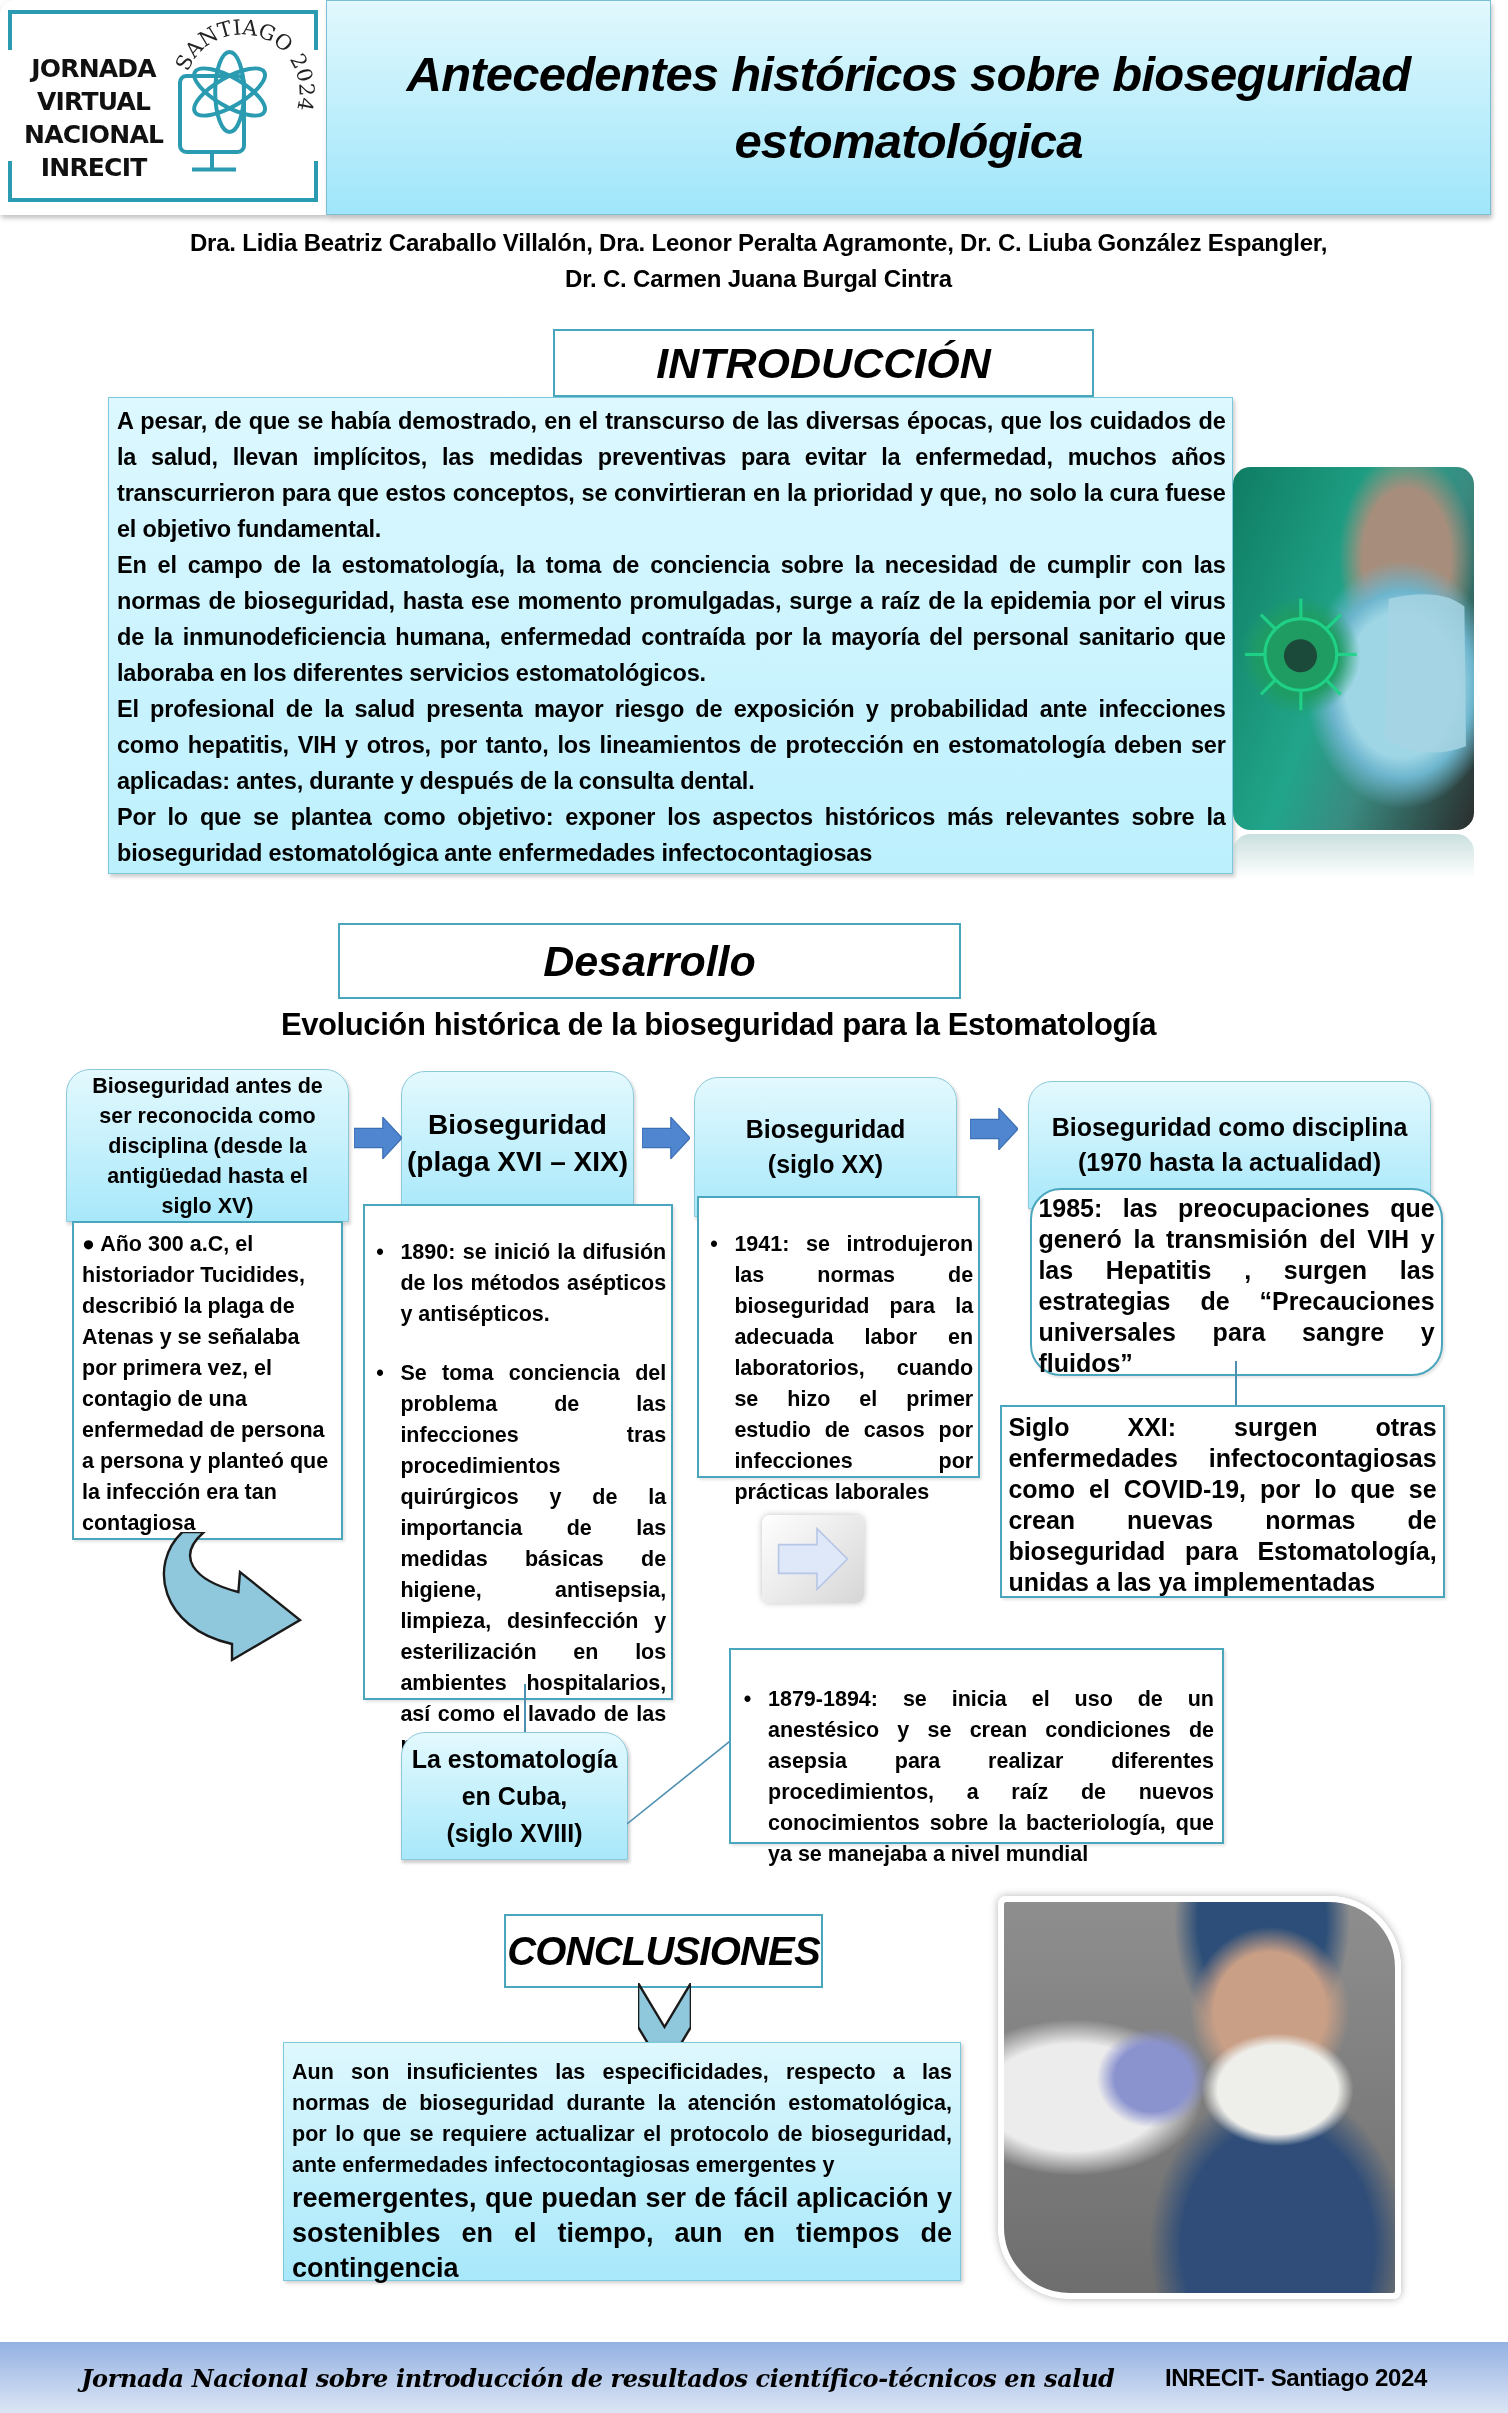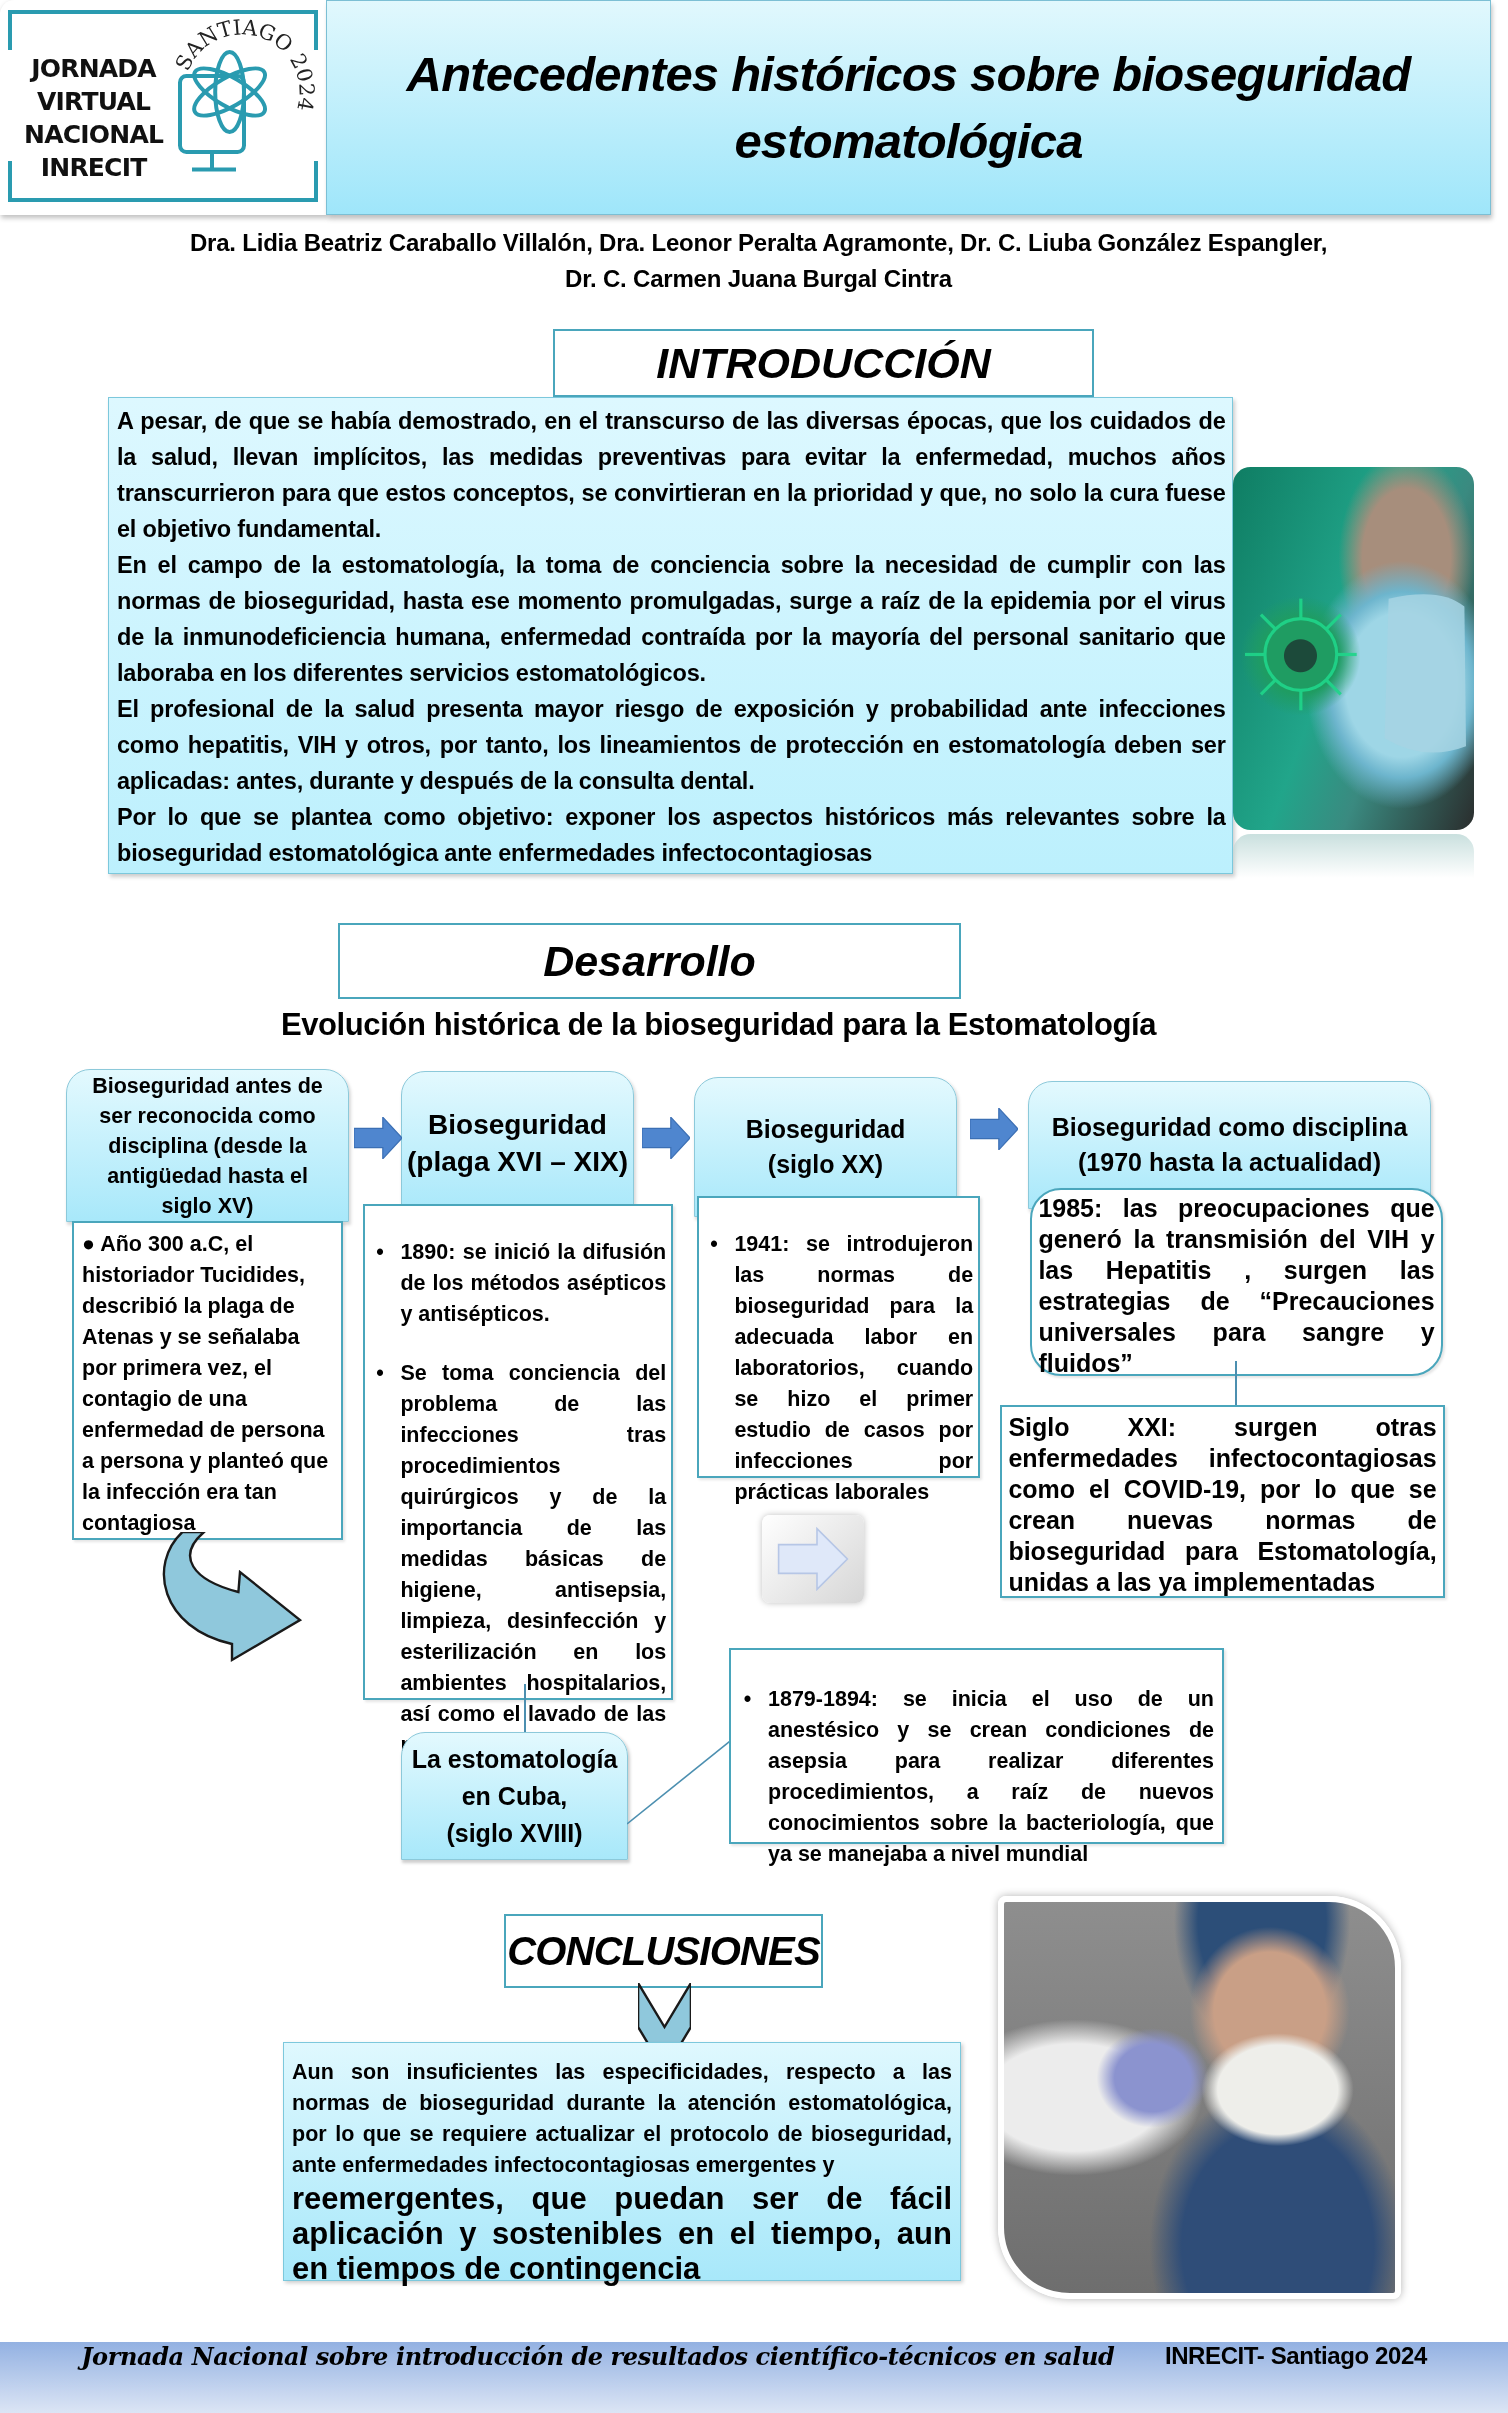--- a/index.html
+++ b/index.html
@@ -123,41 +123,41 @@
   
   .conc-head { left: 504px; top: 1914px; width: 319px; height: 74px; font-size: 40px; letter-spacing: -0.8px; }
   .chevron-down { left: 638px; top: 1983px; width: 53px; height: 88px; }
   .conc-body {
     left: 283px; top: 2042px; width: 678px; height: 239px;
     background: linear-gradient(#dff8fe, #a8e8fa);
     border: 1.6px solid #7cc8dc; box-shadow: 1.6px 2.4px 4px rgba(0,0,0,0.2);
     padding: 14.4px 8px 0 8px; font-weight: bold; text-align: justify;
   }
   .conc-body .small { font-size: 21.5px; line-height: 31px; }
-  .conc-body .big { font-size: 31px; line-height: 35px; }
+  .conc-body .big { font-size: 27px; line-height: 35px; }
   .conc-img {
     left: 998px; top: 1896px; width: 403px; height: 403px;
     border-radius: 8px 72px 8px 72px;
     border: 6.4px solid #fff; box-shadow: 0 0 8px rgba(0,0,0,0.3);
     overflow: hidden;
     background:
       radial-gradient(ellipse at 70% 48%, #eeeeea 0 60px, rgba(0,0,0,0) 76px),
       radial-gradient(ellipse at 68% 28%, #c99f86 0 56px, rgba(0,0,0,0) 80px),
       radial-gradient(ellipse at 38% 45%, #8b93cf 0 38px, rgba(0,0,0,0) 56px),
       radial-gradient(ellipse at 70% 88%, #2f4d78 0 96px, rgba(0,0,0,0) 128px),
       radial-gradient(ellipse at 18% 50%, #ececec 0 88px, rgba(0,0,0,0) 128px),
       radial-gradient(ellipse at 66% 5%, #2c4e78 0 64px, rgba(0,0,0,0) 88px),
       linear-gradient(#8e8e8e, #6e6e6e);
   }
 
   
   .footer {
     left: 0; top: 2342px; width: 1508px; height: 72px;
     background: linear-gradient(#93b1e2, #dde6f5);
-    display: flex; justify-content: center;
+    display: flex; align-items: center; justify-content: center;
     font-family: "DejaVu Serif", serif; font-weight: bold; font-size: 24px; font-style: italic;
     letter-spacing: -0.4px;
     gap: 44px;
   }
   .footer .tail { font-family: "Liberation Sans", sans-serif; font-style: normal; margin-left: 6.4px; }
 </style>
 </head>
 <body>
 
 <div class="abs logo-box">

